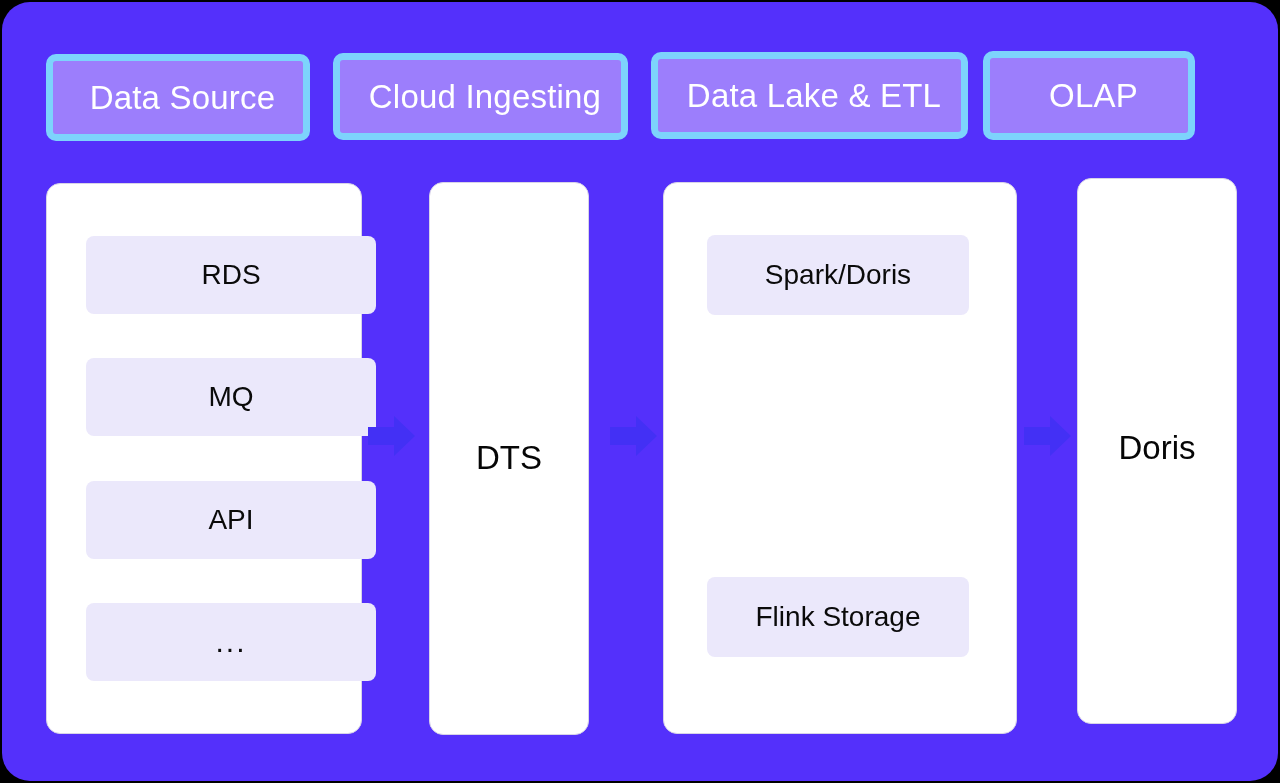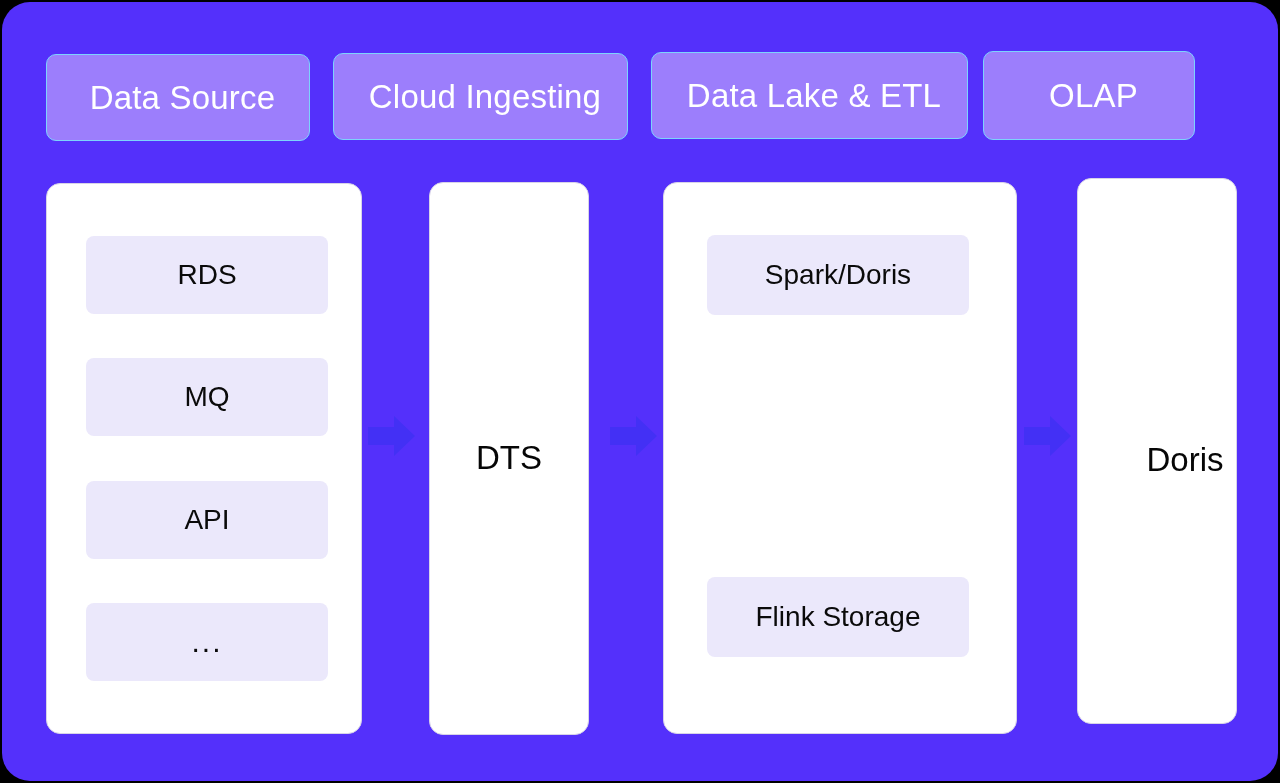--- a/index.html
+++ b/index.html
@@ -38,21 +38,21 @@
   #header-row {
     position: absolute;
     left: 0;
     top: 0;
     width: 1276px;
     height: 170px;
   }
   .stage-header {
     position: absolute;
     background: #9c7efc;
-    border: 1px solid #7dd3fc;
+    border: 7px solid #7dd3fc;
     border-radius: 10px;
     color: #ffffff;
     display: flex;
     align-items: center;
     justify-content: center;
     font-size: 33px;
     letter-spacing: 0.2px;
     box-sizing: border-box;
     white-space: nowrap;
     padding-left: 9px;
@@ -79,37 +79,37 @@
   .card-center-label {
     position: absolute;
     left: 0;
     width: 100%;
     text-align: center;
     font-size: 33px;
     color: #060606;
     white-space: nowrap;
   }
   .stage-card.c1 .card-center-label { top: 256px; }
-  .stage-card.c3 .card-center-label { top: 262px; padding-left: 28px; }
+  .stage-card.c3 .card-center-label { top: 250px; }
 
   
   .item-chip {
     position: absolute;
     background: #ebe8fb;
     border-radius: 8px;
     display: flex;
     align-items: center;
     justify-content: center;
     font-size: 28px;
     color: #0a0a0a;
     box-sizing: border-box;
     white-space: nowrap;
   }
   
-  .stage-card.c0 .item-chip { left: 39px; width: 242px; height: 78px; }
+  .stage-card.c0 .item-chip { left: 39px; width: 290px; height: 78px; }
   .stage-card.c0 .item-chip.i0 { top: 52px; }
   .stage-card.c0 .item-chip.i1 { top: 174px; }
   .stage-card.c0 .item-chip.i2 { top: 297px; }
   .stage-card.c0 .item-chip.i3 { top: 419px; }
   
   .stage-card.c2 .item-chip { left: 43px; width: 262px; height: 80px; }
   .stage-card.c2 .item-chip.i0 { top: 52px; }
   .stage-card.c2 .item-chip.i1 { top: 219px; }
   .stage-card.c2 .item-chip.i2 { top: 394px; }
 

